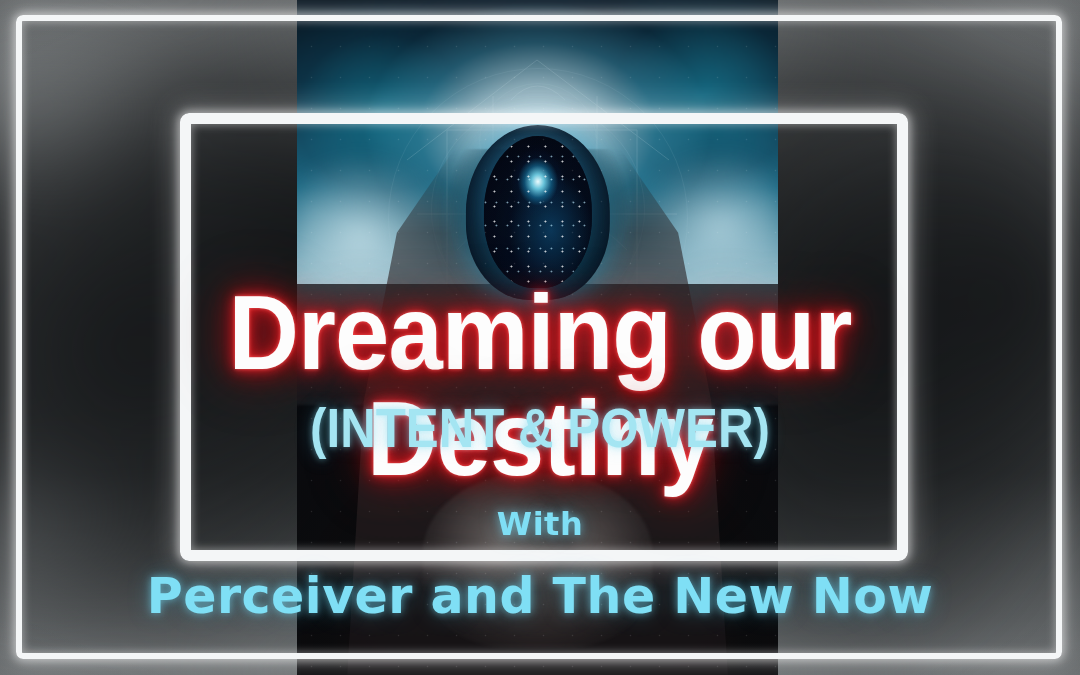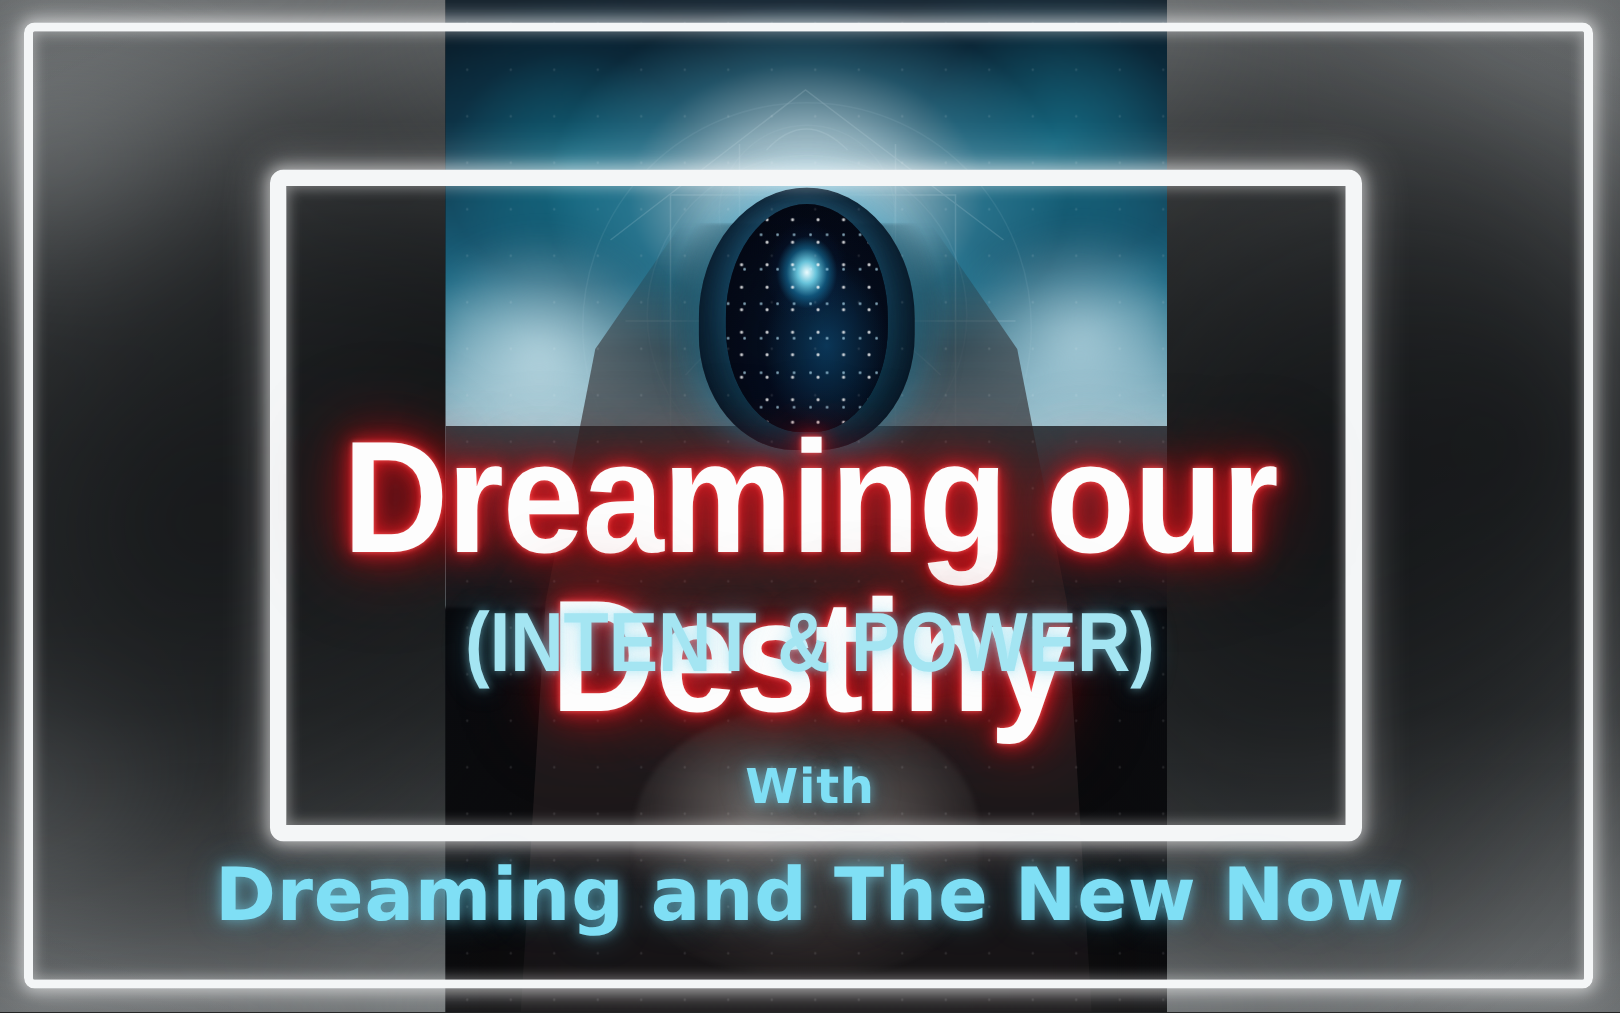--- a/index.html
+++ b/index.html
@@ -254,16 +254,16 @@
     <div class="art-grain"></div>
   </div>
 
   <div class="frame frame-outer"></div>
   <div class="frame frame-inner"></div>
 
   <div class="textblock">
     <div class="title">Dreaming our Destiny</div>
     <div class="subtitle">(INTENT &amp; POWER)</div>
     <div class="with">With</div>
-    <div class="host">Dreaming and The New Now</div>
+    <div class="host">Perceiver and The New Now</div>
   </div>
 
 </div>
 
 </body></html>

